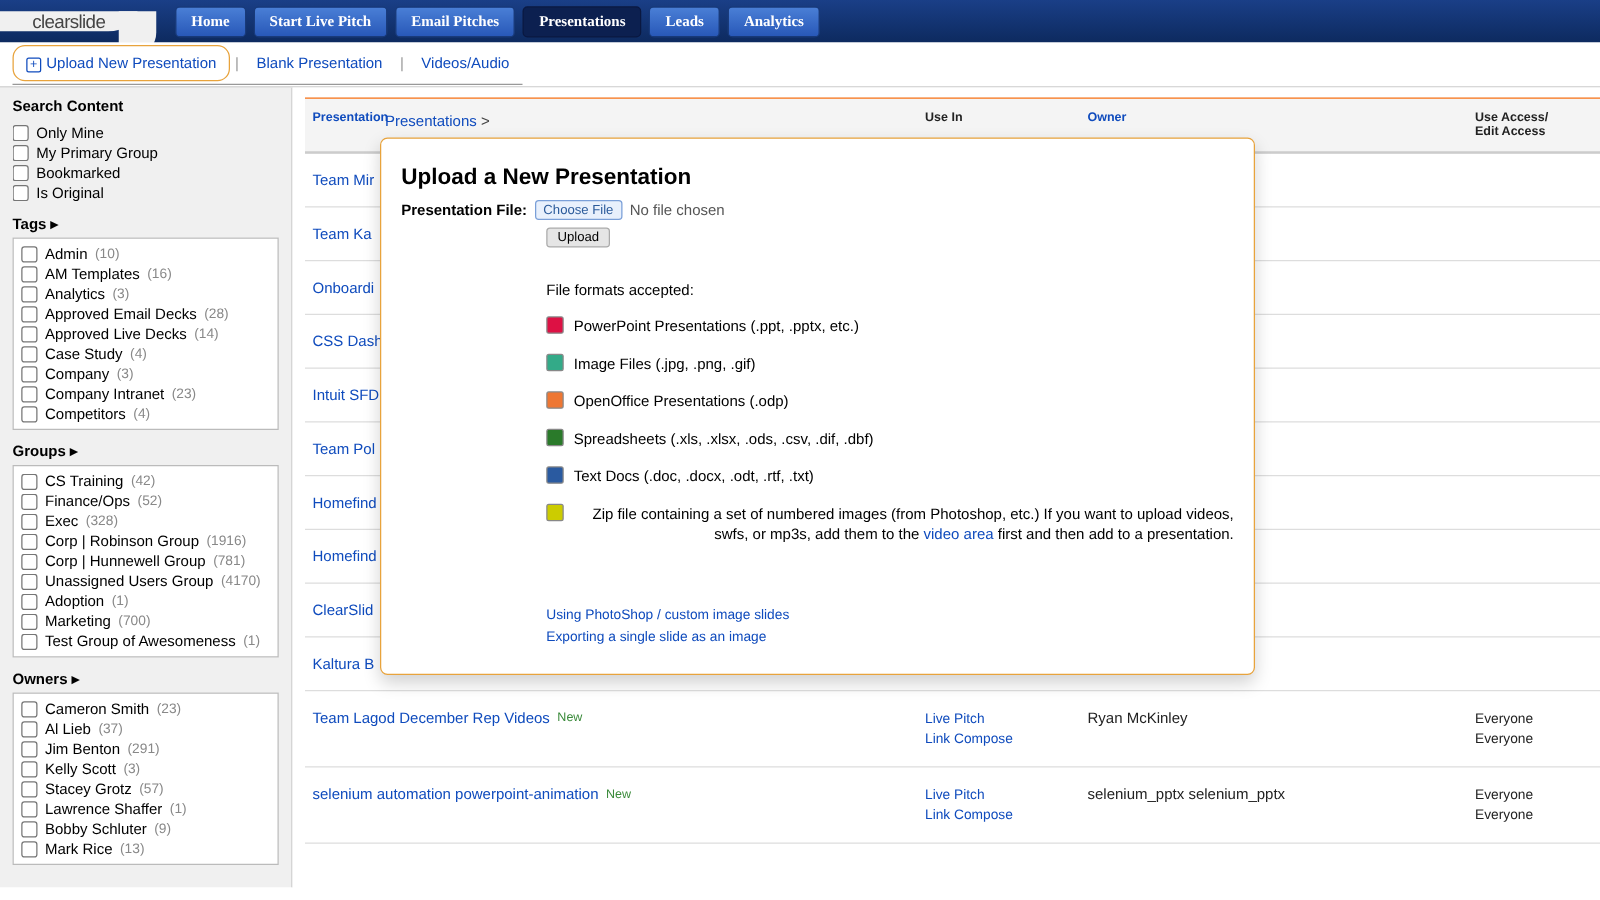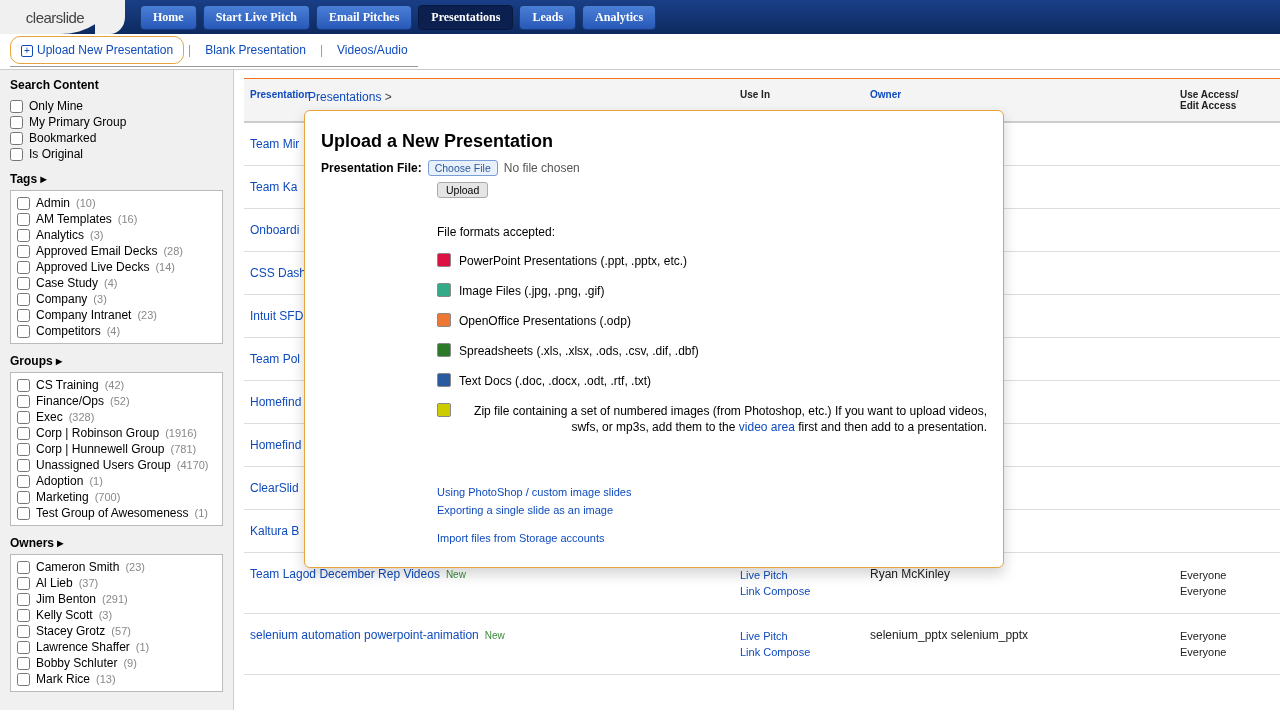--- a/index.html
+++ b/index.html
@@ -1,20 +1,20 @@
 <!DOCTYPE html>
 <html><head>
 <meta charset="utf-8">
 <style>
 * { box-sizing: border-box; margin: 0; padding: 0; }
 body { font-family: Verdana, Arial, sans-serif; font-size: 12px; color: #000; background: #fff; }
 a { color: #0f4bbd; text-decoration: none; }
 
 .header { background: linear-gradient(#1a3f87, #0d2a5f); height: 34px; display: flex; align-items: center; padding-left: 0; }
-.logo-wrap { background: #f0f0f0; height: 34px; width: 110px; display: flex; align-items: center; justify-content: center; border-radius: 0 0 50px 0 / 0 0 34px 0; position: relative; }
+.logo-wrap { background: #f0f0f0; height: 16px; width: 110px; display: flex; align-items: center; justify-content: center; border-radius: 0 0 50px 0 / 0 0 34px 0; position: relative; }
 .logo-wrap::after { content:""; position:absolute; right:-15px; top:0; width:30px; height:34px; background:#f0f0f0; border-radius: 0 0 50% 0; }
 .logo-text { font-family: "Trebuchet MS", Arial; font-size: 15px; color: #444; letter-spacing: -0.5px; z-index:2;}
 .nav { display: flex; gap: 6px; margin-left: 30px; }
 .nav-btn { background: linear-gradient(#4a7fd6, #2858b8); color: #fff; border: 1px solid #183a7a; border-radius: 4px; padding: 4px 12px; font-size: 12px; font-weight: bold; cursor: pointer; font-family: Verdana; }
 .nav-btn.active { background: #0c2050; border-color: #0a1840; }
 
 .subnav { background: #fff; border-bottom: 1px solid #ccc; padding: 0 10px; height: 36px; display: flex; align-items: center; position: relative; }
 .subnav-item { color: #0f4bbd; padding: 6px 10px; cursor: pointer; font-size: 12px; }
 .subnav-item.highlight { border: 1.5px solid #e8a33c; border-radius: 10px; padding: 6px 10px; }
 .subnav-sep { color: #999; margin: 0 4px; }
@@ -420,18 +420,17 @@
           <div class="format-item">
             <span class="fi-icon fi-zip"></span>
             <span>
               <span>Zip file containing a set of numbered images (from Photoshop, etc.) If you want to upload videos, swfs, or mp3s, add them to the </span><a>video area</a><span> first and then add to a presentation.</span>
             </span>
           </div>
         </div>
         <div class="help-links" id="help">
             <div>Using PhotoShop / custom image slides</div>
             <div>Exporting a single slide as an image</div>
-            <div style="margin-top: 10px;">Import files from Storage accounts</div>
           </div>
       </div>
     </div>
   </div>
 </div>
 
 </body></html>

